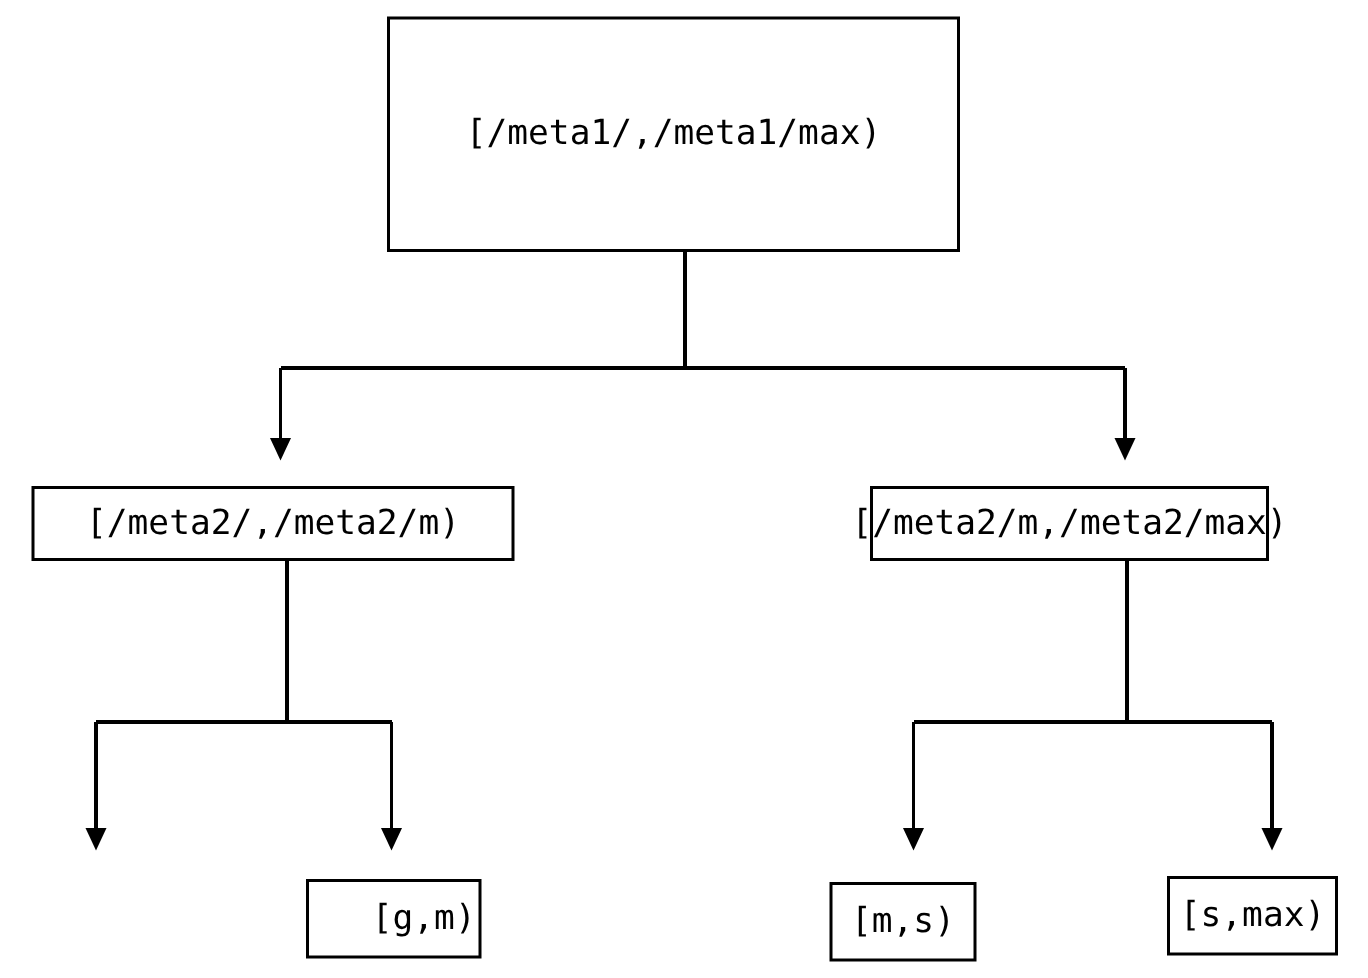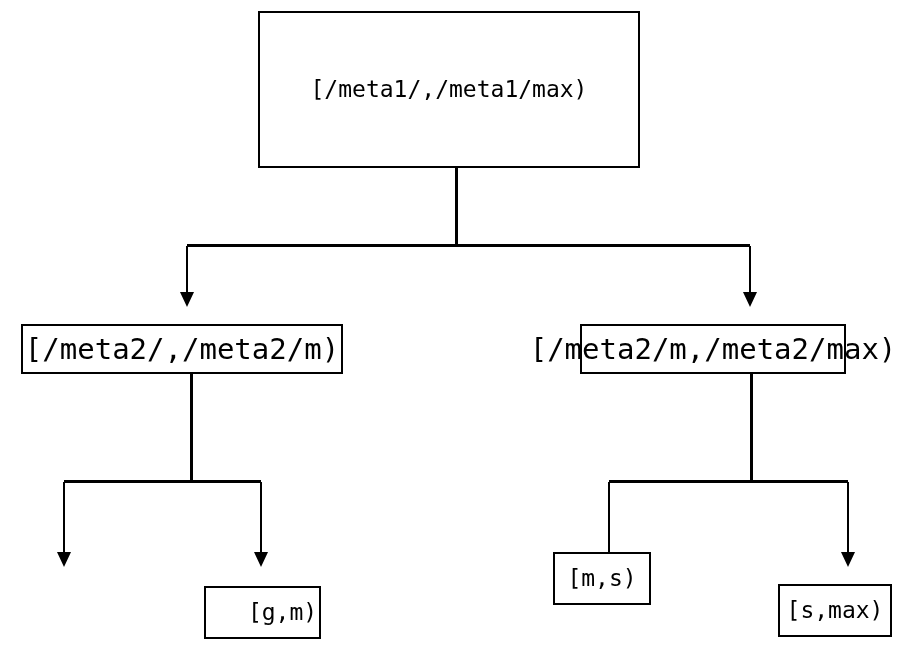--- a/index.html
+++ b/index.html
@@ -60,38 +60,38 @@
     width: 322px;
     height: 50px;
   }
   #node-mid-right {
     left: 580px;
     top: 324px;
     width: 266px;
     height: 50px;
   }
   #node-mid-left .node-label,
-  #node-mid-right .node-label { font-size: 29px; }
+  #node-mid-right .node-label { font-size: 23px; }
   
   #node-leaf-ag {
     left: 9px;
     top: 584px;
     width: 96px;
     height: 53px;
   }
   #node-leaf-gm {
     left: 204px;
     top: 586px;
     width: 117px;
     height: 53px;
     padding-left: 40px;
   }
   #node-leaf-ms {
     left: 553px;
-    top: 552px;
+    top: 588px;
     width: 98px;
     height: 53px;
   }
   #node-leaf-smax {
     left: 778px;
     top: 584px;
     width: 114px;
     height: 53px;
   }
   #node-leaf-ag .node-label,

